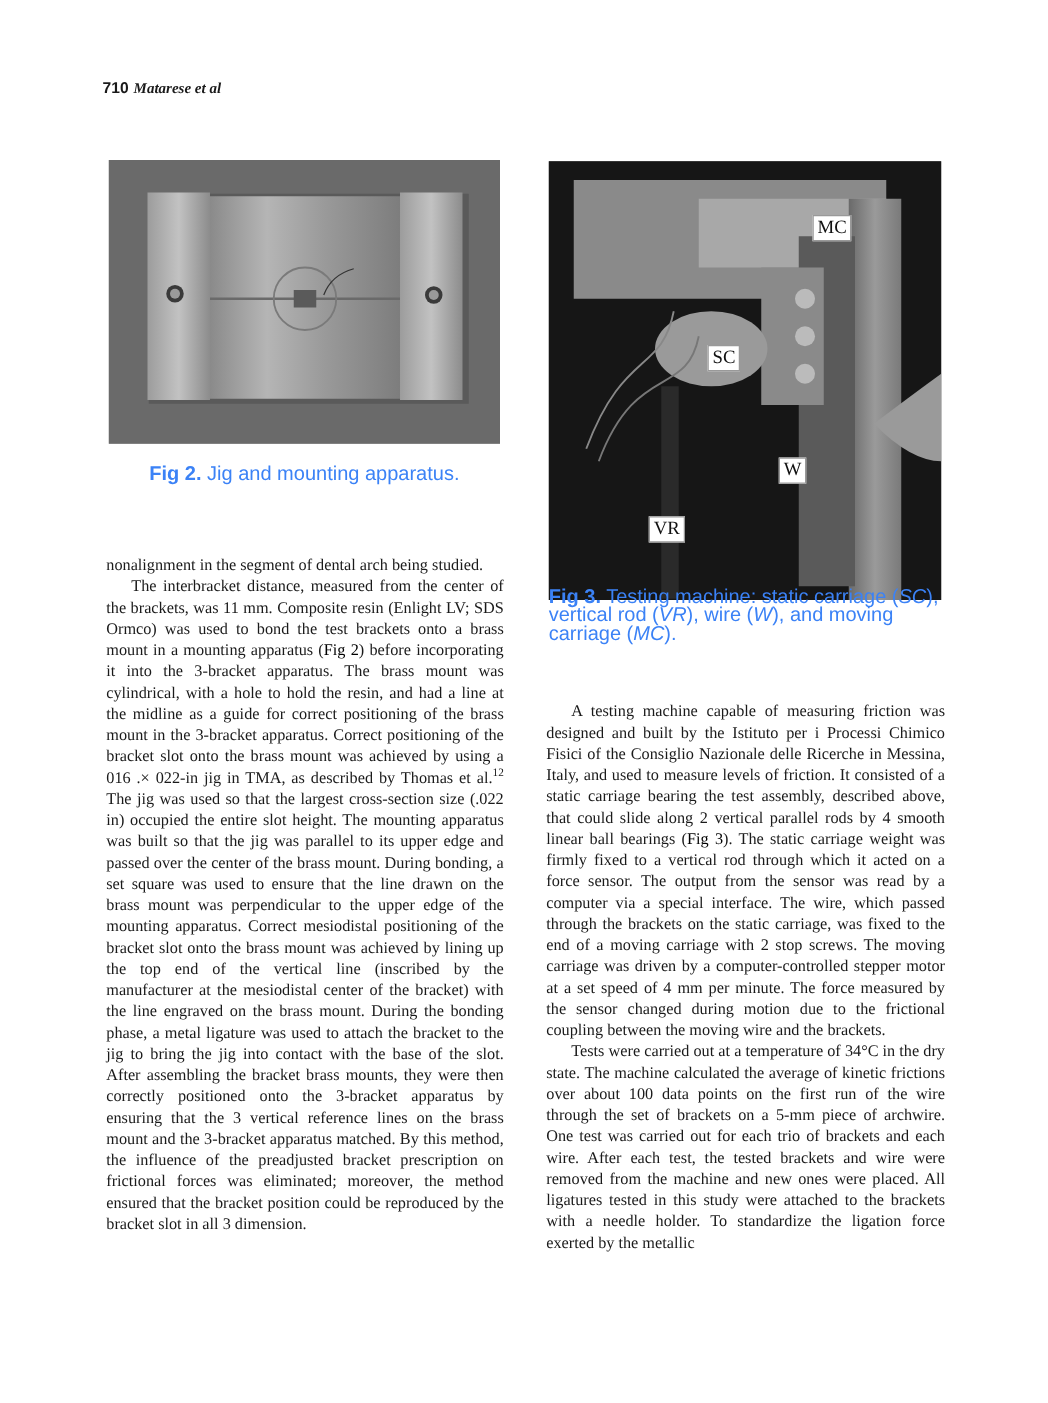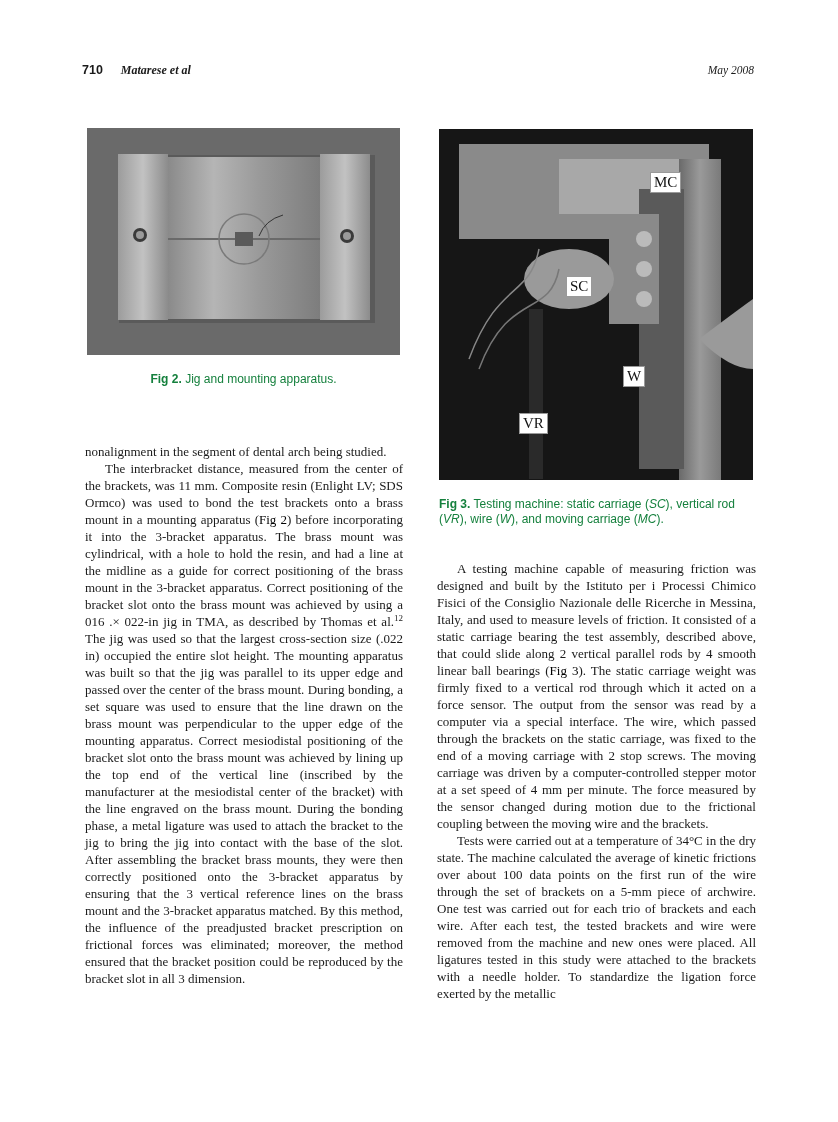--- a/index.html
+++ b/index.html
@@ -1,48 +1,47 @@
 <!DOCTYPE html>
 <html><head>
   <meta charset="utf-8">
   <style>
     html, body { margin: 0; padding: 0; background: #ffffff; }
     body { width: 838px; height: 1122px; position: relative; overflow: hidden; color: #1a1a1a; }
     .header-left { position: absolute; left: 82px; top: 63px; font-family: "Liberation Serif", serif; font-size: 12px; }
-    .page-num { font-family: "Liberation Sans", sans-serif; font-weight: bold; font-size: 12.5px; margin-right: 15px; }
+    .page-num { font-family: "Liberation Sans", sans-serif; font-weight: bold; font-size: 12.5px; margin-right: 1px; }
     .running-author { font-style: italic; font-weight: bold; }
     .header-right { position: absolute; right: 84px; top: 63px; text-align: right; font-family: "Liberation Serif", serif; font-style: italic; font-size: 11.5px; line-height: 14px; }
 
     .figure { position: absolute; }
     .fig2-photo { left: 87px; top: 128px; width: 313px; height: 227px; background: #6f6f6f; overflow: hidden; }
     .fig3-photo { left: 439px; top: 129px; width: 314px; height: 351px; background: #141414; overflow: hidden; }
-    .caption { position: absolute; font-family: "Liberation Sans", sans-serif; font-size: 12px; line-height: 15px; color: #15803d; }
+    .caption { position: absolute; font-family: "Liberation Sans", sans-serif; font-size: 16px; line-height: 15px; color: #3b82f6; }
     .caption .fig-label { font-weight: bold; }
     .fig2-caption { left: 87px; top: 372px; width: 313px; text-align: center; }
-    .fig3-caption { left: 439px; top: 497px; width: 320px; }
+    .fig3-caption { left: 439px; top: 470px; width: 320px; }
 
     .column { position: absolute; font-family: "Liberation Serif", serif; font-size: 13px; line-height: 17px; text-align: justify; color: #1a1a1a; }
     .col-left { left: 85px; top: 416px; width: 318px; margin-top: 27px; }
     .col-right { left: 437px; top: 560px; width: 319px; }
     .column p { margin: 0; }
     .column p.indent { text-indent: 20px; }
     .link { color: #000000; }
     sup { font-size: 9px; line-height: 0; }
 
     .photo-label { position: absolute; background: #ffffff; color: #111; font-family: "Liberation Serif", serif; font-size: 15px; padding: 1px 3px; border: 1px solid #999; }
   </style>
 </head>
 <body>
 
 <div class="header-left">
   <span class="page-num">710</span>
   <span class="running-author">Matarese et al</span>
 </div>
 <div class="header-right">
-  <div>May 2008</div>
 </div>
 
 <div class="figure fig2-photo">
   <svg width="313" height="227" viewBox="0 0 313 227">
     <defs>
       <linearGradient id="metal" x1="0" x2="1" y1="0" y2="0">
         <stop offset="0" stop-color="#8a8a8a"></stop>
         <stop offset="0.3" stop-color="#b5b5b5"></stop>
         <stop offset="0.6" stop-color="#9a9a9a"></stop>
         <stop offset="1" stop-color="#7d7d7d"></stop>

